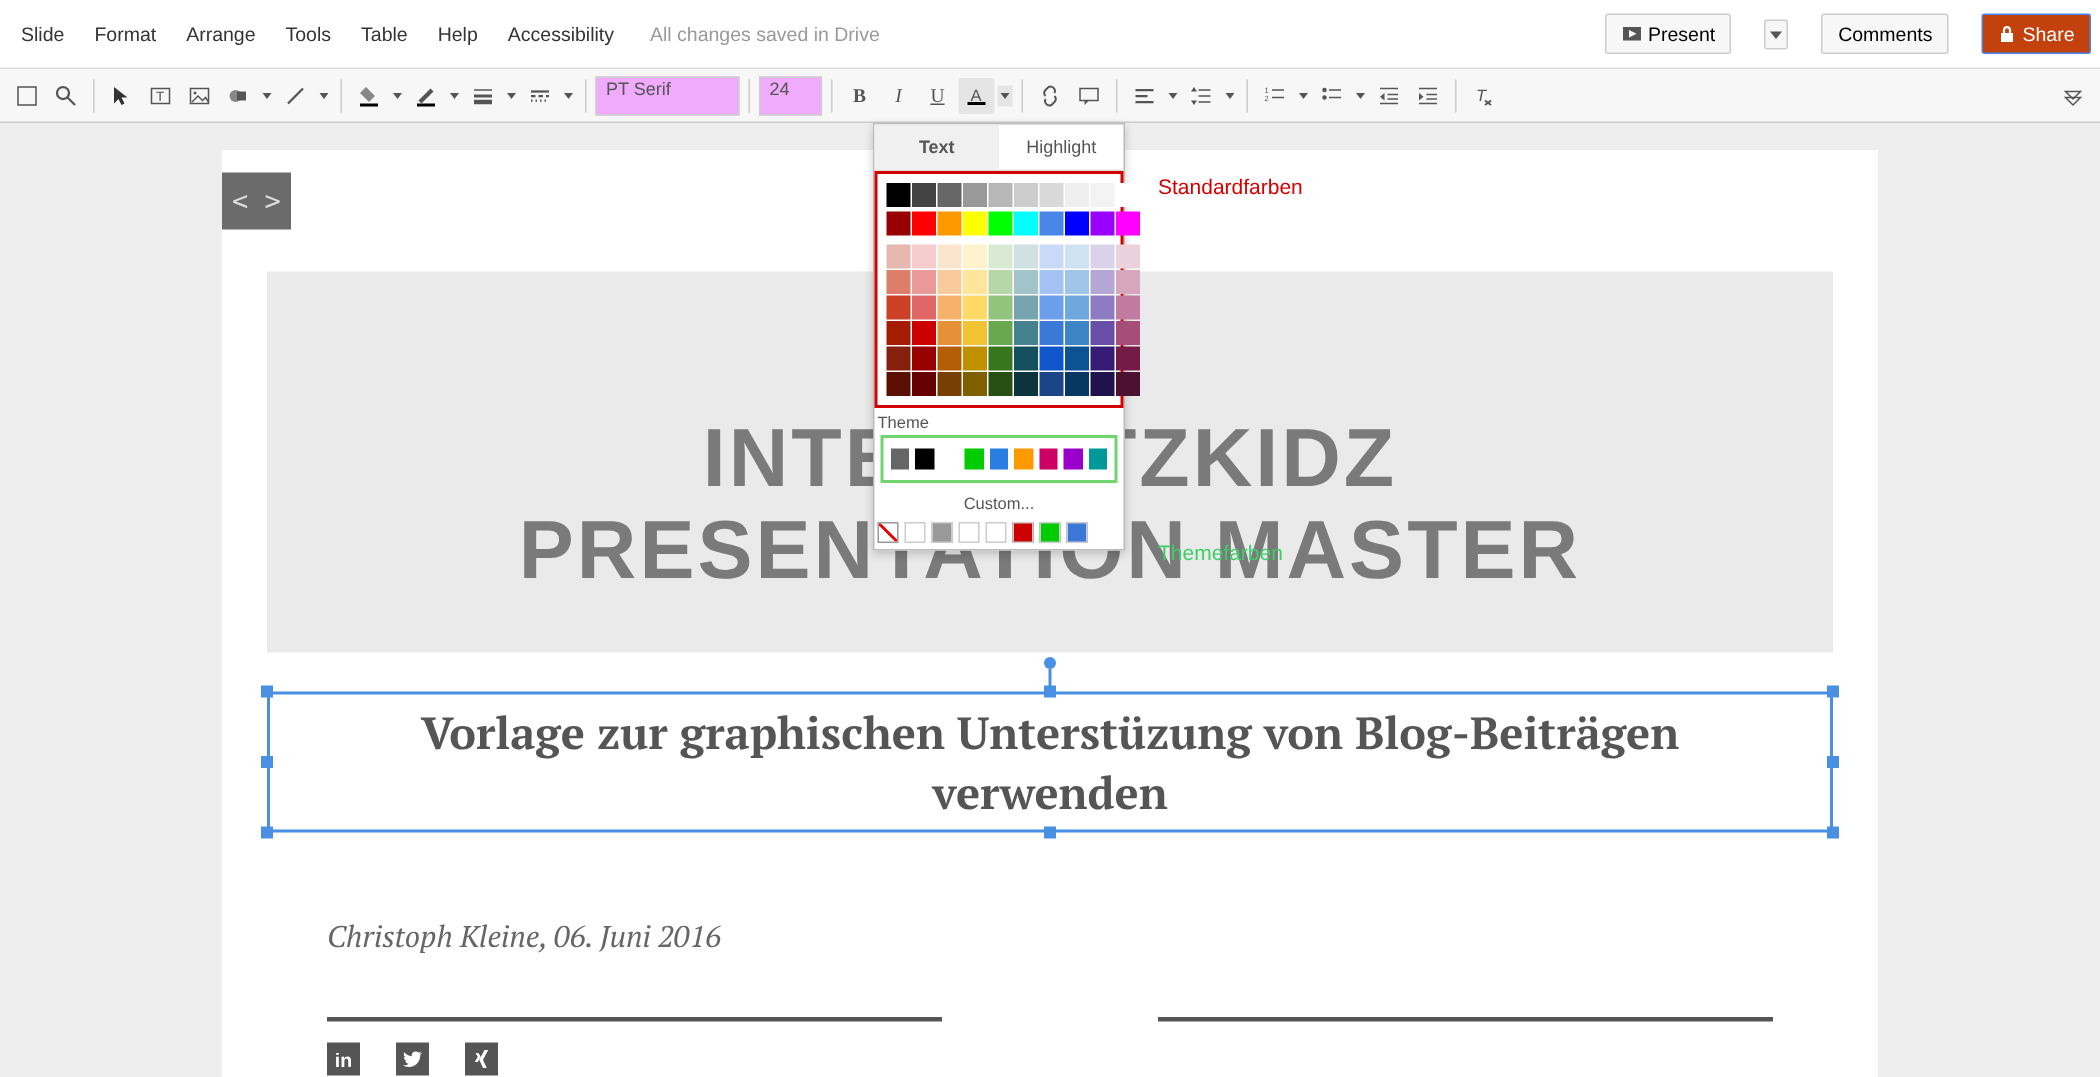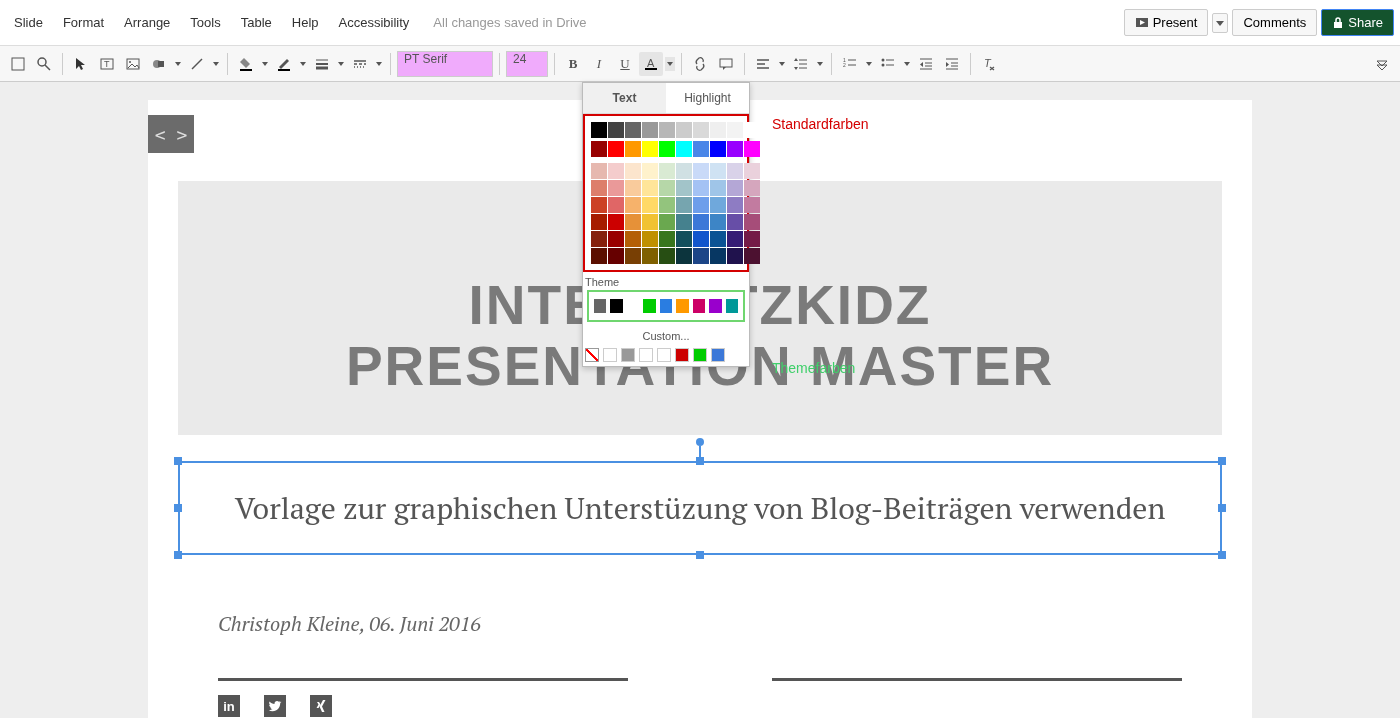--- a/index.html
+++ b/index.html
@@ -2,41 +2,41 @@
 <html><head>
 <meta charset="utf-8">
 <style>
 * { margin: 0; padding: 0; box-sizing: border-box; }
 body { font-family: Arial, sans-serif; font-size: 13px; background: #eee; width: 1400px; height: 718px; overflow: hidden; position: relative; }
 
 
 .menubar { background: #fff; height: 46px; display: flex; align-items: center; padding: 0 6px; gap: 4px; border-bottom: 1px solid #ddd; }
 .menubar .menu-item { padding: 4px 8px; color: #333; cursor: pointer; font-size: 13px; }
 .menubar .status { color: #999; margin-left: 12px; font-size: 13px; }
-.menubar .right { margin-left: auto; display: flex; gap: 4px; align-items: center; }
+.menubar .right { margin-left: auto; display: flex; gap: 22px; align-items: center; }
 .btn { display: inline-flex; align-items: center; gap: 4px; padding: 5px 10px; border: 1px solid #ccc; background: #f7f7f7; font-size: 13px; cursor: pointer; border-radius: 2px; }
-.btn.share { background: #14532d; color: #fff; border-color: #4285f4; justify-content: space-between; }
+.btn.share { background: #c2410c; color: #fff; border-color: #4285f4; justify-content: space-between; }
 .btn.present { background: #f7f7f7; }
 
 
 .toolbar { background: #f7f7f7; height: 36px; border-bottom: 1px solid #ccc; display: flex; align-items: center; padding: 0 6px; gap: 2px; position: relative; }
 .tb-btn { width: 24px; height: 24px; display: inline-flex; align-items: center; justify-content: center; cursor: pointer; color: #555; border-radius: 2px; }
 .tb-sep { width: 1px; height: 22px; background: #ccc; margin: 0 4px; }
 .tb-select { height: 26px; border: 1px solid #ccc; background: #f0abfc; padding: 0 18px 0 6px; font-size: 12px; color: #555; cursor: pointer; position: relative; }
 .tb-select.font { width: 96px; }
 .tb-select.size { width: 42px; }
 .tb-dd-arrow { width: 10px; display: inline-flex; align-items: center; justify-content: center; }
 .expand-btn { margin-left: auto; }
 
 
 .canvas-wrap { position: relative; height: calc(100% - 64px); background: #eee; }
 .slide { position: absolute; left: 148px; top: 18px; width: 1104px; height: 640px; background: #fff; }
 .slide-inner-band { position: absolute; left: 30px; top: 81px; width: 1044px; height: 254px; background: #eaeaea; }
 .title-text { position: absolute; left: 30px; top: 175px; width: 1044px; text-align: center; font-size: 55px; font-weight: 800; letter-spacing: 2px; color: #7a7a7a; line-height: 1.1; font-family: Arial, sans-serif; }
-.subtitle-box { position: absolute; left: 30px; top: 361px; width: 1044px; height: 94px; border: 2px solid #4a90e2; display: flex; align-items: center; justify-content: center; font-family: 'PT Serif', Georgia, serif; font-size: 30px; color: #555; text-align: center; padding: 6px 28px; }
+.subtitle-box { position: absolute; left: 30px; top: 361px; width: 1044px; height: 94px; border: 2px solid #4a90e2; display: flex; align-items: center; justify-content: center; font-family: 'PT Serif', Georgia, serif; font-size: 30px; color: #555; text-align: center; padding: 6px 28px; font-weight: bold; }
 .sel-handle { position: absolute; width: 8px; height: 8px; background: #4a90e2; }
 .rot-handle { position: absolute; width: 8px; height: 8px; background: #4a90e2; border-radius: 50%; }
 .footer-author { position: absolute; left: 70px; top: 510px; font-family: 'PT Serif', Georgia, serif; font-style: italic; font-size: 20px; color: #666; }
 .footer-line-l { position: absolute; left: 70px; top: 578px; width: 410px; height: 3px; background: #555; }
 .footer-line-r { position: absolute; right: 70px; top: 578px; width: 410px; height: 3px; background: #555; }
 .footer-domain { position: absolute; left: 0; right: 0; top: 568px; text-align: center; font-weight: bold; font-size: 16px; color: #555; font-family: 'PT Serif', Georgia, serif; }
 .social-row { position: absolute; left: 70px; top: 595px; display: flex; gap: 24px; }
 .social-row .sbox { width: 22px; height: 22px; background: #555; color: #fff; display: flex; align-items: center; justify-content: center; font-size: 13px; font-weight: bold; }
 .embed-badge { position: absolute; left: 0; top: 15px; width: 46px; height: 38px; background: #6b6b6b; color: #ddd; display: flex; align-items: center; justify-content: center; font-size: 18px; font-family: monospace; }
 

